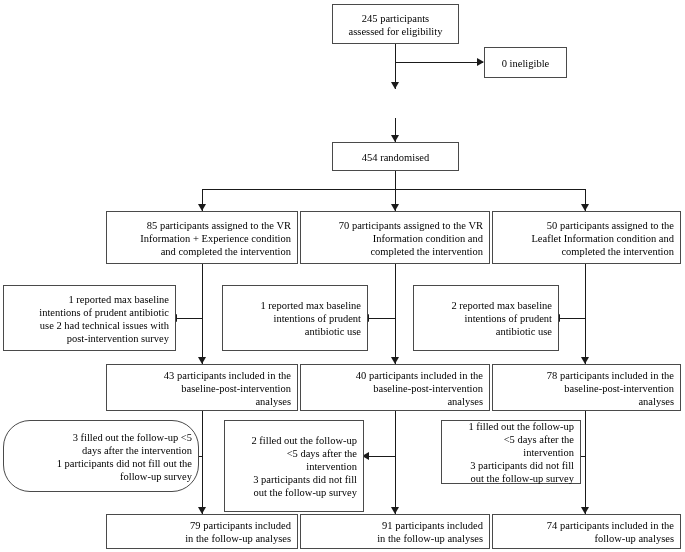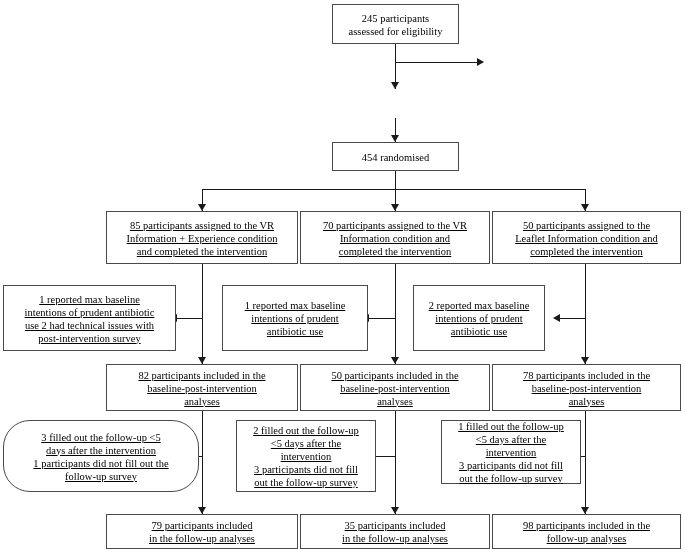--- a/index.html
+++ b/index.html
@@ -22,21 +22,21 @@
     border: 1px solid #4a4a4a;
     background: #ffffff;
     color: #000000;
     font-size: 10.5px;
     line-height: 13px;
     padding: 4px 6px 3px 6px;
     white-space: pre-line;
     z-index: 3;
   }
   .box.center { text-align: center; }
-  .box.left   { text-align: center; text-decoration: underline; }
+  .box.left   { text-align: right; }
   .box.vcenter {
     display: flex;
     flex-direction: column;
     justify-content: center;
   }
   .box.hcenter {
     align-items: center;
   }
   
   .ln {
@@ -79,20 +79,21 @@
 
   <div class="box center vcenter hcenter" style="left:332px; top:4px; width:127px; height:40px;">245 participants
 assessed for eligibility</div>
 
   <div class="ln vln" style="left:395px; top:44px; height:45px;"></div>
   <div class="arw-d" style="left:391px; top:82px;"></div>
 
   <div class="ln hln" style="left:395px; top:62px; width:88px;"></div>
   <div class="arw-r" style="left:477px; top:58px;"></div>
 
+  <div class="box center vcenter hcenter" style="left:484px; top:47px; width:83px; height:31px;">0 ineligible</div>
 
 
   <div class="ln vln" style="left:395px; top:118px; height:24px;"></div>
   <div class="arw-d" style="left:391px; top:135px;"></div>
 
   <div class="box center vcenter hcenter" style="left:332px; top:142px; width:127px; height:29px;">454 randomised</div>
 
   <div class="ln vln" style="left:395px; top:171px; height:18px;"></div>
   <div class="ln hln" style="left:202px; top:189px; width:384px;"></div>
 
@@ -134,29 +135,29 @@
 
   <div class="box left vcenter" style="left:222px; top:285px; width:146px; height:66px;">1 reported max baseline
 intentions of prudent
 antibiotic use</div>
 
   <div class="ln vln" style="left:585px; top:264px; height:100px;"></div>
   <div class="arw-d" style="left:581px; top:357px;"></div>
   <div class="ln hln" style="left:559px; top:318px; width:27px;"></div>
   <div class="arw-l" style="left:553px; top:314px;"></div>
 
-  <div class="box left vcenter" style="left:413px; top:285px; width:132px; height:66px;">2 reported max baseline
+  <div class="box left vcenter" style="left:413px; top:285px; width:146px; height:66px;">2 reported max baseline
 intentions of prudent
 antibiotic use</div>
 
-  <div class="box left vcenter" style="left:106px; top:364px; width:192px; height:47px;">82 participants included in the
+  <div class="box left vcenter" style="left:106px; top:364px; width:192px; height:47px;">43 participants included in the
 baseline-post-intervention
 analyses</div>
 
-  <div class="box left vcenter" style="left:300px; top:364px; width:190px; height:47px;">50 participants included in the
+  <div class="box left vcenter" style="left:300px; top:364px; width:190px; height:47px;">40 participants included in the
 baseline-post-intervention
 analyses</div>
 
   <div class="box left vcenter" style="left:492px; top:364px; width:189px; height:47px;">78 participants included in the
 baseline-post-intervention
 analyses</div>
 
   <div class="ln vln" style="left:202px; top:411px; height:103px;"></div>
   <div class="arw-d" style="left:198px; top:507px;"></div>
   <div class="ln hln" style="left:176px; top:456px; width:27px;"></div>
@@ -165,39 +166,39 @@
   <div class="box left vcenter" style="left:3px; top:420px; width:196px; height:72px;border-radius:27px;">3 filled out the follow-up &lt;5
 days after the intervention
 1 participants did not fill out the
 follow-up survey</div>
 
   <div class="ln vln" style="left:395px; top:411px; height:103px;"></div>
   <div class="arw-d" style="left:391px; top:507px;"></div>
   <div class="ln hln" style="left:368px; top:456px; width:28px;"></div>
   <div class="arw-l" style="left:362px; top:452px;"></div>
 
-  <div class="box left vcenter" style="left:236px; top:420px; width:140px; height:72px;">2 filled out the follow-up
+  <div class="box left vcenter" style="left:224px; top:420px; width:140px; height:92px;">2 filled out the follow-up
 &lt;5 days after the
 intervention
 3 participants did not fill
 out the follow-up survey</div>
 
   <div class="ln vln" style="left:585px; top:411px; height:103px;"></div>
   <div class="arw-d" style="left:581px; top:507px;"></div>
   <div class="ln hln" style="left:559px; top:456px; width:27px;"></div>
   <div class="arw-l" style="left:553px; top:452px;"></div>
 
   <div class="box left vcenter" style="left:441px; top:420px; width:140px; height:64px;">1 filled out the follow-up
 &lt;5 days after the
 intervention
 3 participants did not fill
 out the follow-up survey</div>
 
   <div class="box left vcenter" style="left:106px; top:514px; width:192px; height:35px;">79 participants included
 in the follow-up analyses</div>
 
-  <div class="box left vcenter" style="left:300px; top:514px; width:190px; height:35px;">35 participants included
+  <div class="box left vcenter" style="left:300px; top:514px; width:190px; height:35px;">91 participants included
 in the follow-up analyses</div>
 
-  <div class="box left vcenter" style="left:492px; top:514px; width:189px; height:35px;">98 participants included in the
+  <div class="box left vcenter" style="left:492px; top:514px; width:189px; height:35px;">74 participants included in the
 follow-up analyses</div>
 
 </div>
 
 </body></html>

